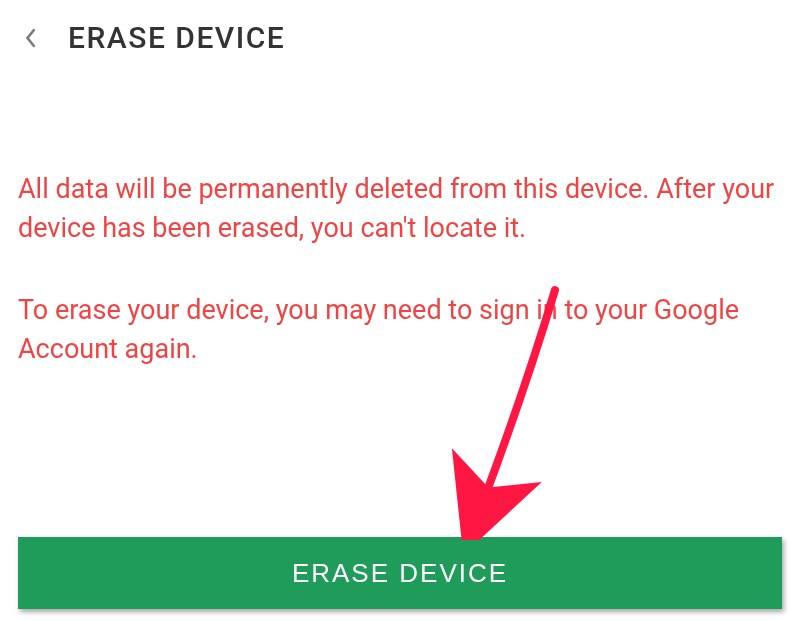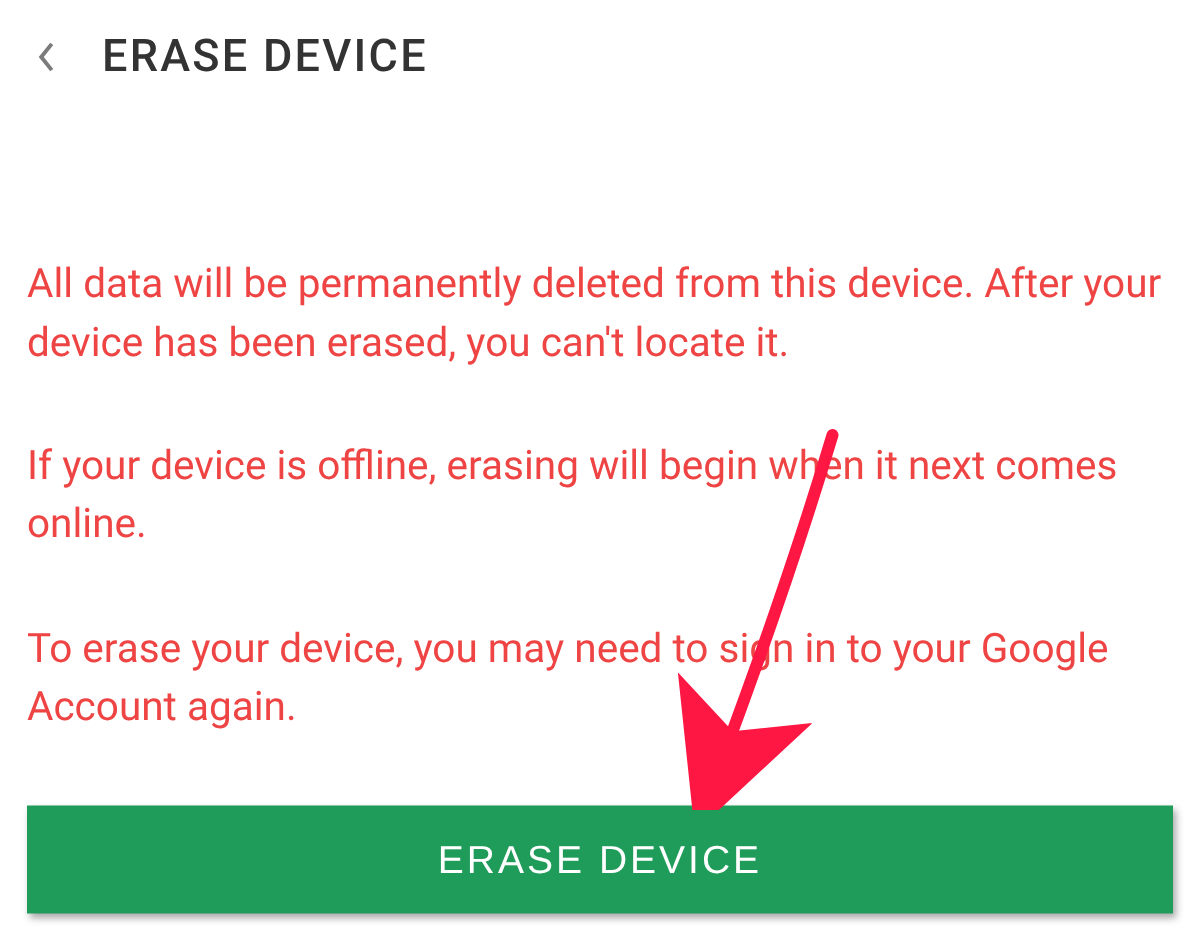--- a/index.html
+++ b/index.html
@@ -82,21 +82,20 @@
   <div class="back-icon">
     <svg viewBox="0 0 16 24" width="14" height="22">
       <polyline points="12,2 4,12 12,22"></polyline>
     </svg>
   </div>
   <div class="header-title">ERASE DEVICE</div>
 </div>
 
 <div class="content">
   <p class="para">All data will be permanently deleted from this device. After your device has been erased, you can't locate it.</p>
-  <p class="para">If your device is offline, erasing will begin when it next comes online.</p>
   <p class="para">To erase your device, you may need to sign in to your Google Account again.</p>
 </div>
 
 <button class="erase-button">
   <span>ERASE DEVICE</span>
 </button>
 
 <svg class="arrow-annotation" width="160" height="260" viewBox="0 0 160 260">
   <defs>
     <marker id="arrowhead" markerWidth="12" markerHeight="12" refX="6" refY="6" orient="auto">

